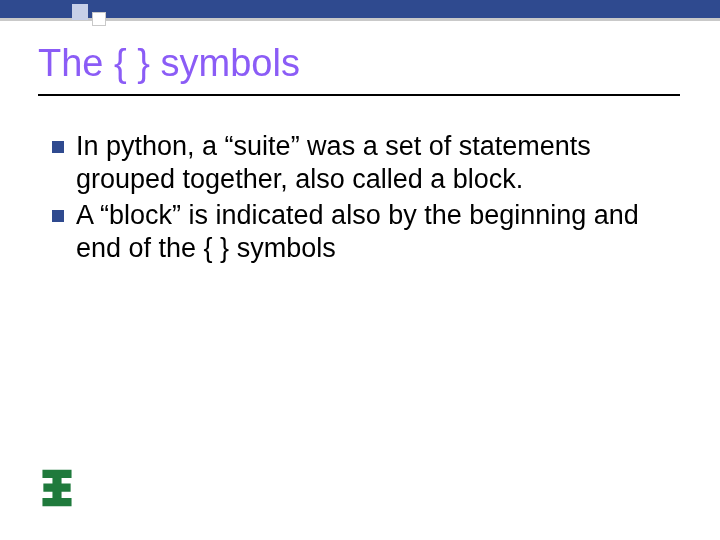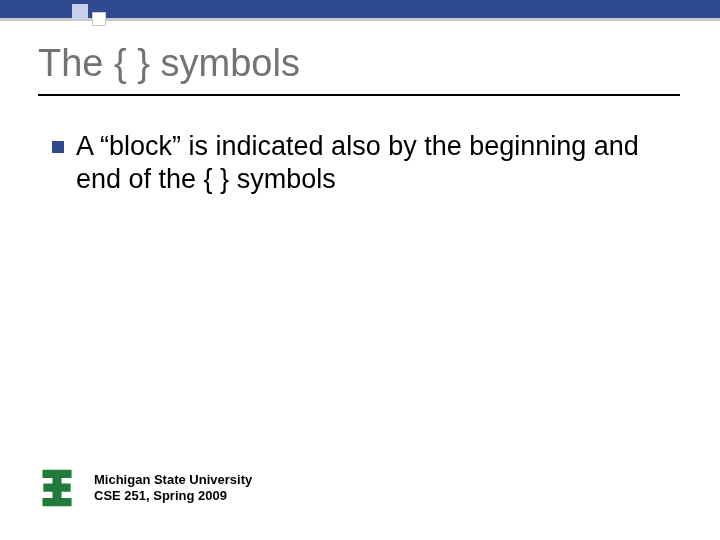--- a/index.html
+++ b/index.html
@@ -34,21 +34,21 @@
     top: 12px; left: 92px;
     width: 14px; height: 14px;
     background: #ffffff;
     border: 1px solid #c9c9c9;
   }
   .title {
     position: absolute;
     top: 42px;
     left: 38px;
     font-size: 38px;
-    color: #737373;
+    color: #8b5cf6;
     font-weight: 400;
   }
   .title-rule {
     position: absolute;
     top: 94px;
     left: 38px;
     right: 40px;
     height: 2px;
     background: #000;
   }
@@ -104,27 +104,27 @@
 <div class="accent-line"></div>
 <div class="square-light"></div>
 <div class="square-white"></div>
 
 <h1 class="title">The { } symbols</h1>
 <div class="title-rule"></div>
 
 <div class="content">
   <div class="bullet-item">
     <div class="bullet"></div>
+    <div class="bullet-text">In python, a “suite” was a set of statements grouped together, also called a block.</div>
+  </div>
+  <div class="bullet-item">
+    <div class="bullet"></div>
     <div class="bullet-text">A “block” is indicated also by the beginning and end of the { } symbols</div>
   </div>
 </div>
 
 <div class="footer">
   <div class="logo">
     <svg viewBox="0 0 40 44">
       <path fill="#1f7a3c" d="M4 2 h32 v9 h-11 v6 h10 v9 h-10 v7 h11 v9 h-32 v-9 h11 v-7 h-10 v-9 h10 v-6 h-11 z"></path>
     </svg>
   </div>
-  <div class="footer-text">
-    <div>Michigan State University</div>
-    <div>CSE 251, Spring 2009</div>
-  </div>
 </div>
 
 </body></html>

